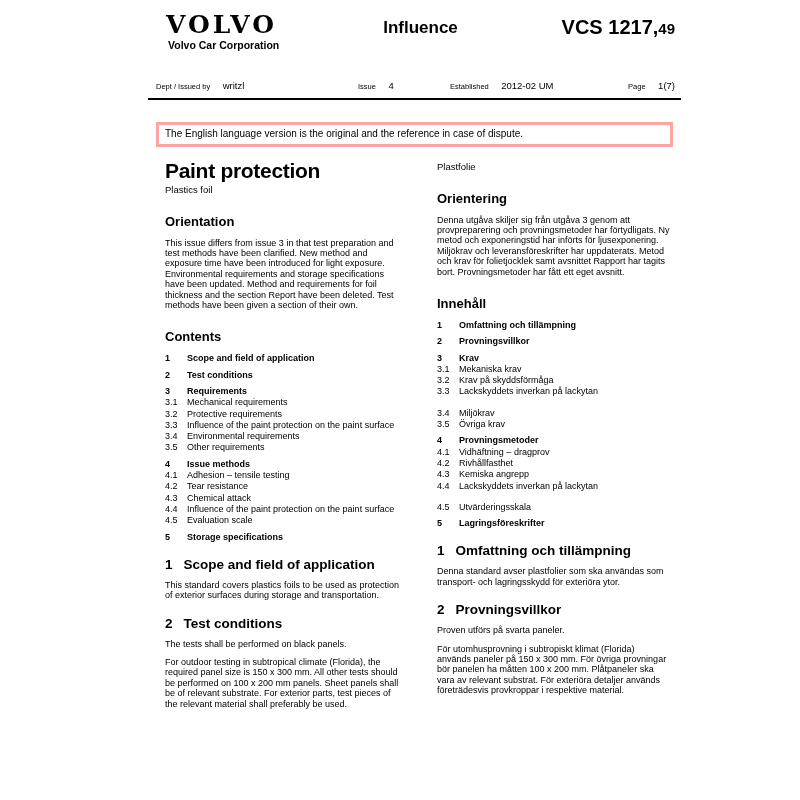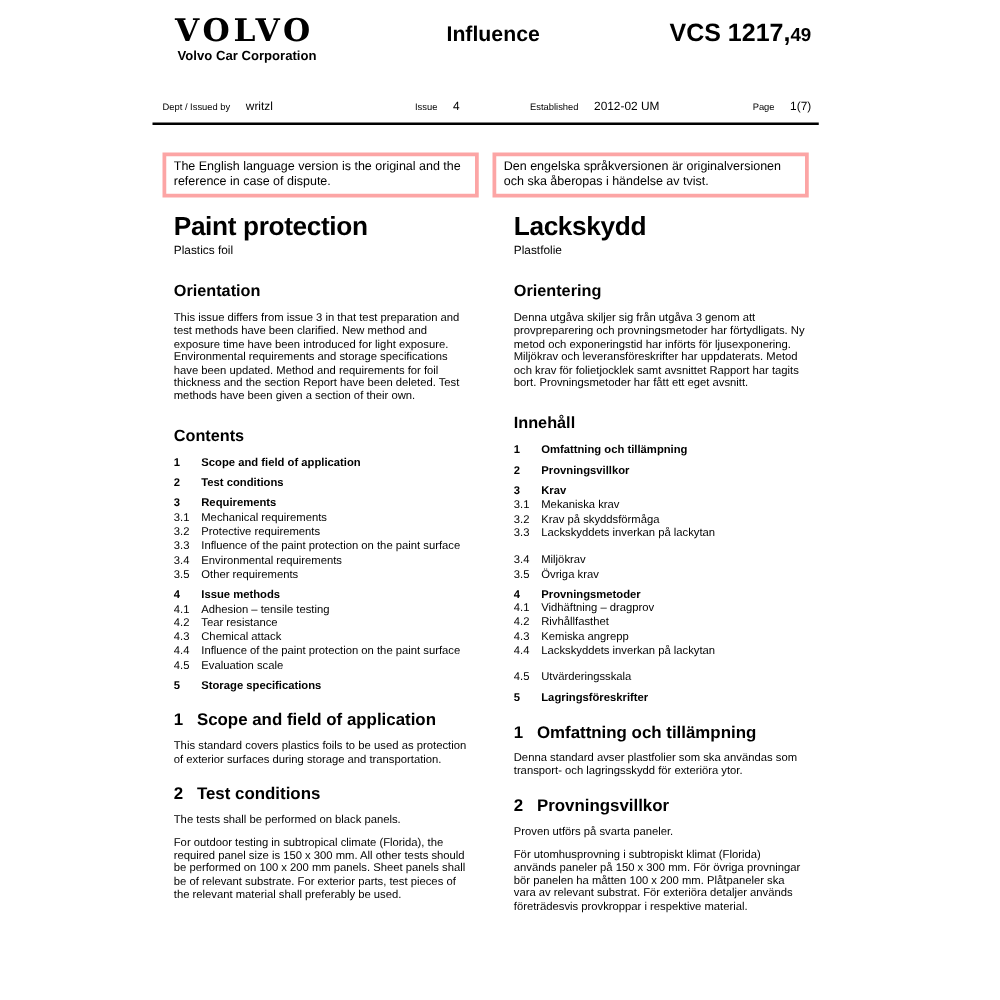--- a/index.html
+++ b/index.html
@@ -6,21 +6,21 @@
   body {
     width: 800px; height: 800px;
     background: #ffffff;
     font-family: "Liberation Sans", sans-serif;
     color: #000;
     position: relative;
     overflow: hidden;
   }
   .doc {
     position: absolute;
-    left: 122px; top: 0;
+    left: 148px; top: 0;
     width: 533px;
   }
 
   
   .hdr {
     padding: 12px 0 0 0;
     border-bottom: 2px solid #000;
   }
   .hdr-top {
     display: grid;
@@ -158,21 +158,20 @@
       </div>
       <div class="m4">
         <span class="meta-label">Page</span>
         <span class="meta-value">1(7)</span>
       </div>
     </div>
   </div>
 
   <div class="notices">
     <div class="notice">The English language version is the original and the reference in case of dispute.</div>
-    <div class="notice">Den engelska språkversionen är originalversionen och ska åberopas i händelse av tvist.</div>
   </div>
 
   <div class="cols">
 
     <div class="col">
       <h1 class="title">Paint protection</h1>
       <div class="subtitle">Plastics foil</div>
 
       <h2 class="sub-head">Orientation</h2>
       <p class="para">This issue differs from issue 3 in that test preparation and test methods have been clarified. New method and exposure time have been introduced for light exposure. Environmental requirements and storage specifications have been updated. Method and requirements for foil thickness and the section Report have been deleted. Test methods have been given a section of their own.</p>
@@ -249,21 +248,20 @@
 
       <div class="sec-head">
         <span>2</span>
         <span>Test conditions</span>
       </div>
       <p class="para">The tests shall be performed on black panels.</p>
       <p class="para p-gap">For outdoor testing in subtropical climate (Florida), the required panel size is 150 x 300 mm. All other tests should be performed on 100 x 200 mm panels. Sheet panels shall be of relevant substrate. For exterior parts, test pieces of the relevant material shall preferably be used.</p>
     </div>
 
     <div class="col">
-      <h1 class="title">Lackskydd</h1>
       <div class="subtitle">Plastfolie</div>
 
       <h2 class="sub-head">Orientering</h2>
       <p class="para">Denna utgåva skiljer sig från utgåva 3 genom att provpreparering och provningsmetoder har förtydligats. Ny metod och exponeringstid har införts för ljusexponering. Miljökrav och leveransföreskrifter har uppdaterats. Metod och krav för folietjocklek samt avsnittet Rapport har tagits bort. Provningsmetoder har fått ett eget avsnitt.</p>
 
       <h2 class="sub-head">Innehåll</h2>
       <div class="toc">
           <div class="toc-row bold gap">
             <span class="toc-num">1</span>
             <span class="toc-label">Omfattning och tillämpning</span>

